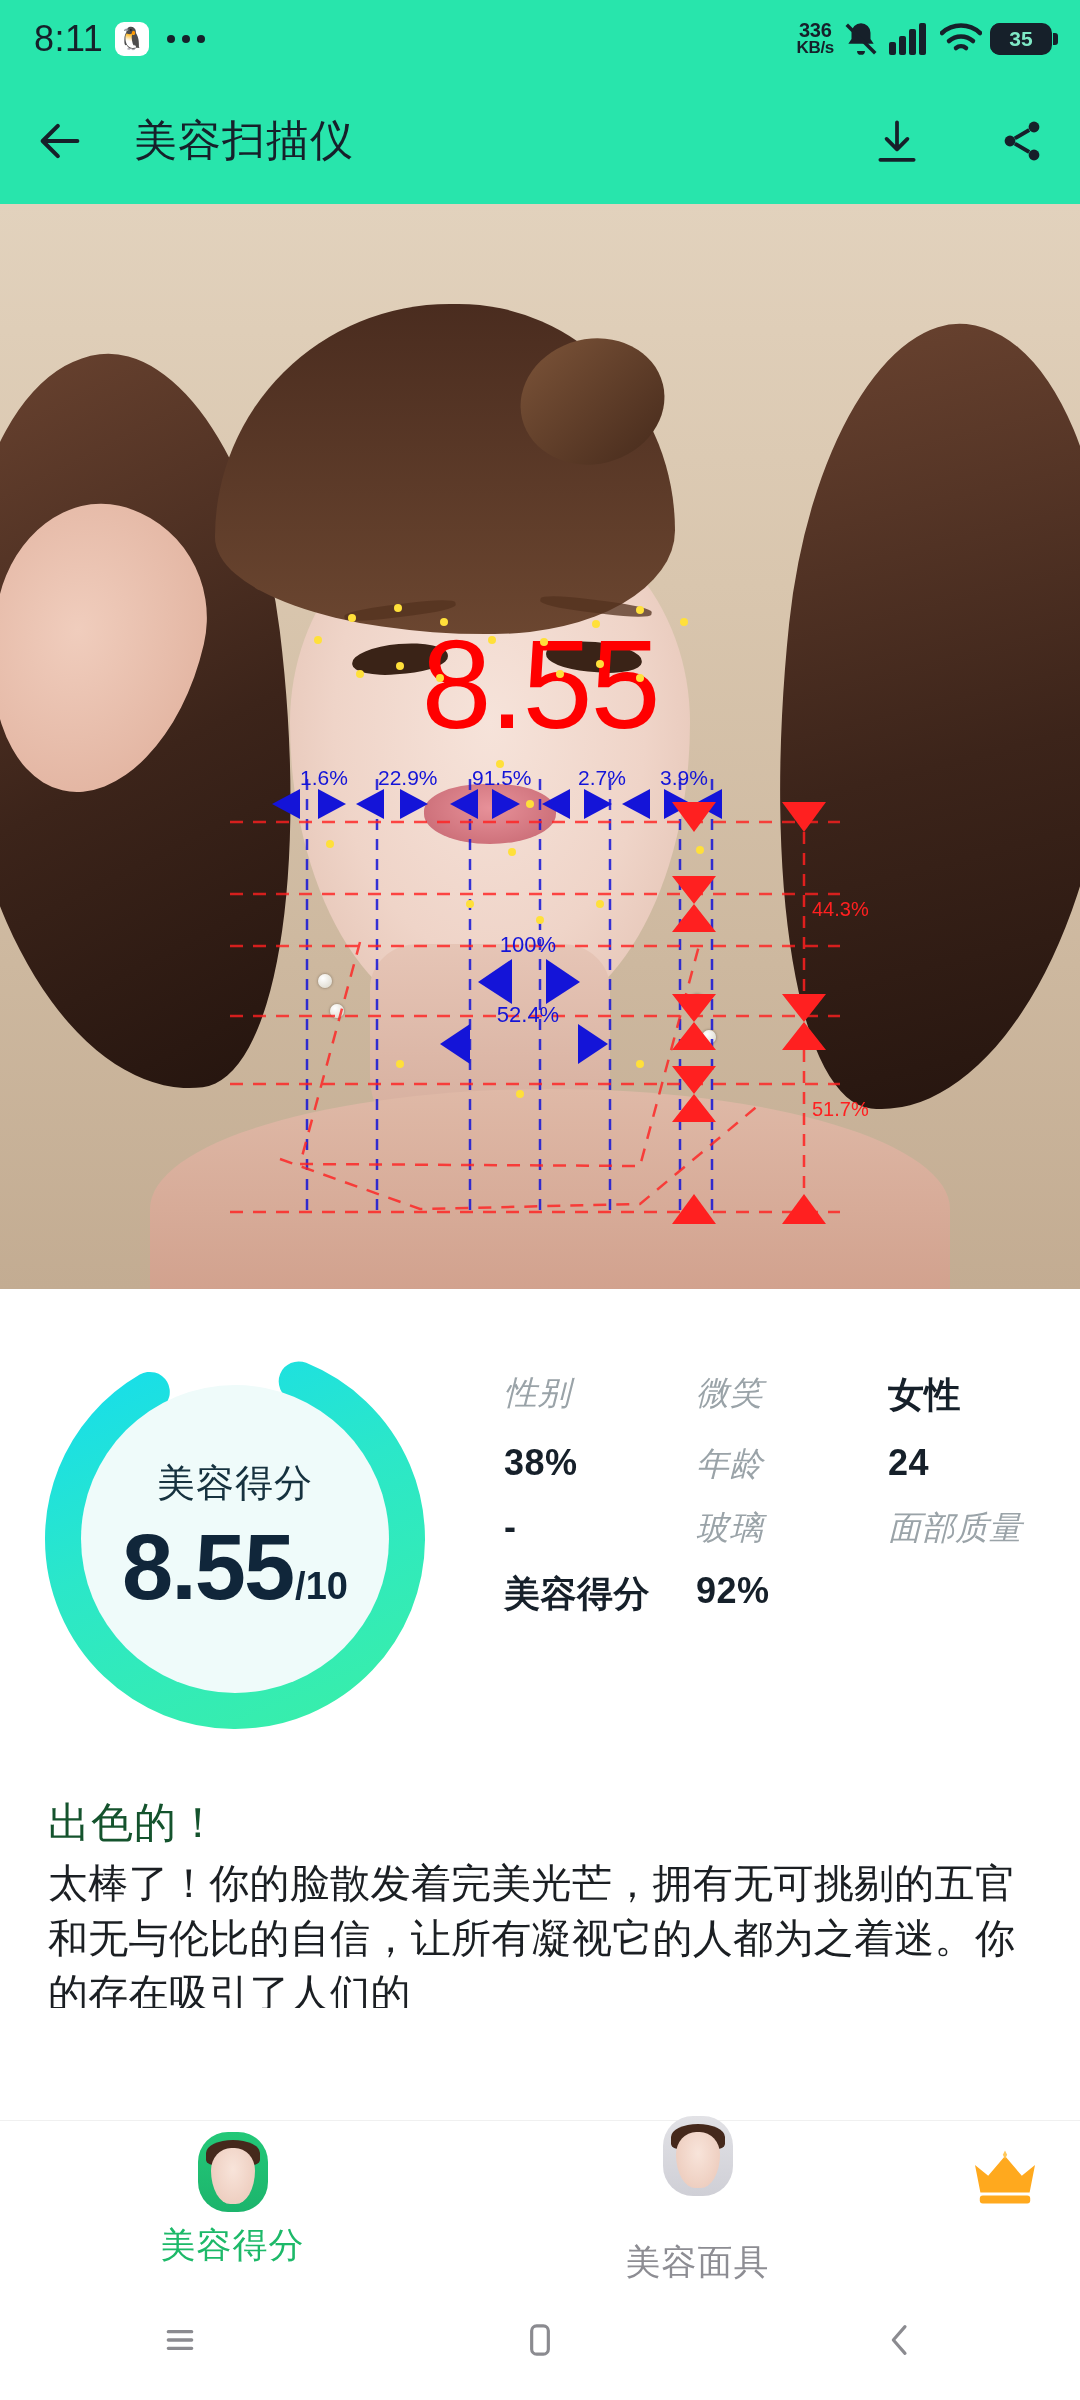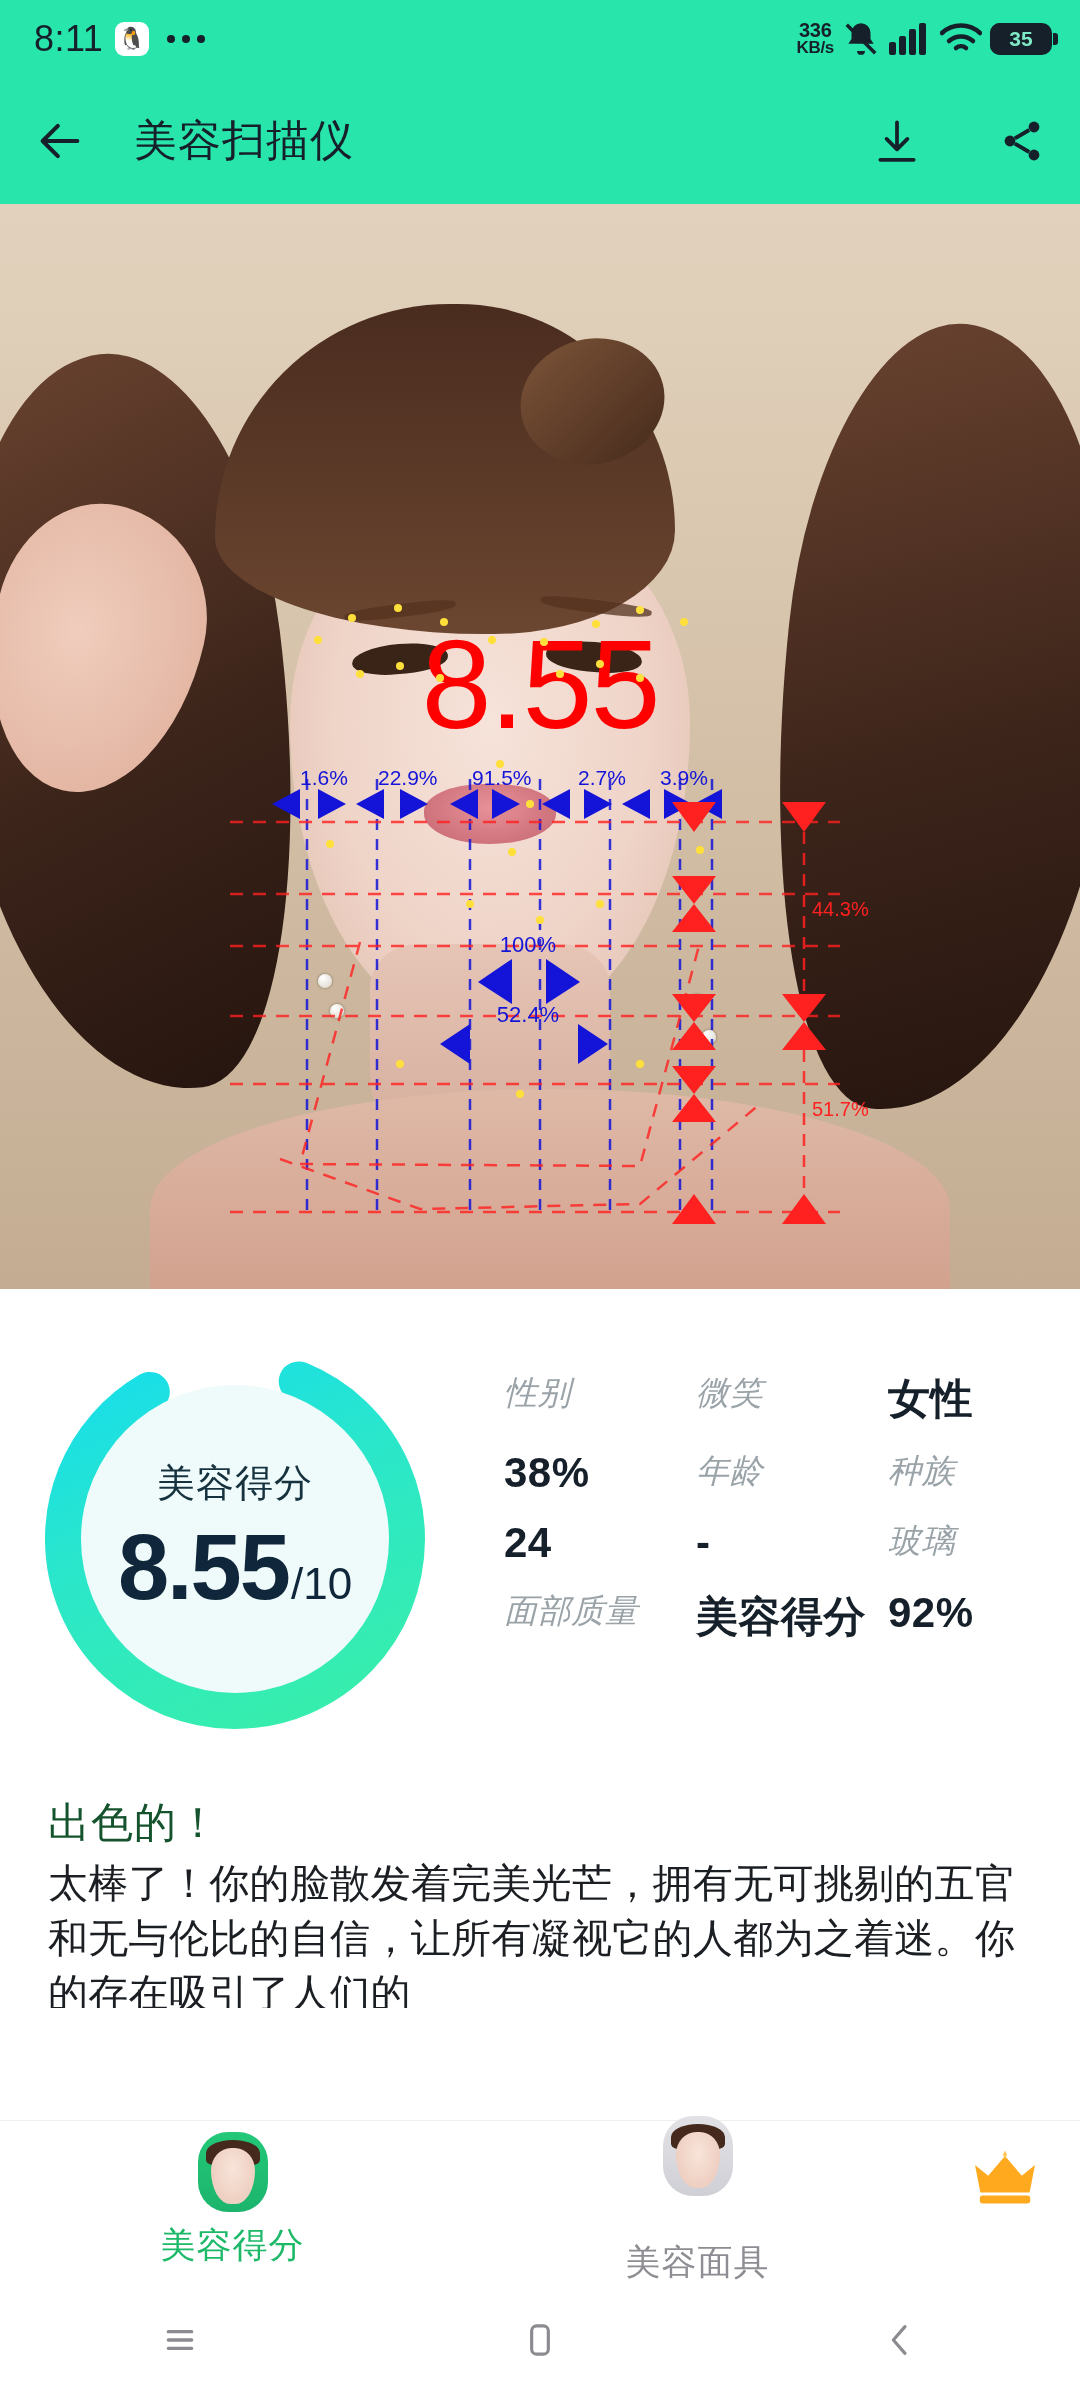--- a/index.html
+++ b/index.html
@@ -147,29 +147,29 @@
   .gauge{ position:relative; width:400px; height:400px; }
   .gauge svg{ position:absolute; inset:0; }
   .gauge .inner{
     position:absolute; left:46px; top:46px; width:308px; height:308px;
     border-radius:50%; background:#EFFBFA;
     display:flex; flex-direction:column; align-items:center; justify-content:center;
   }
   .g-label{ font-size:38px; color:#16323f; margin-bottom:6px; letter-spacing:1px;}
   .g-value{ display:flex; align-items:baseline; color:#10263a; }
   .g-value .big{ font-size:92px; font-weight:700; letter-spacing:-2px; }
-  .g-value .den{ font-size:44px; font-weight:400; margin-left:2px; }
+  .g-value .den{ font-size:38px; font-weight:700; margin-left:2px; }
 
   .stats{ flex:1; padding:42px 0 0 34px; }
   .stats-grid{ display:grid; grid-template-columns:1fr 1fr 1fr; row-gap:0; }
   .st-label{
     font-size:33px; color:#9aa3a8; font-style:italic; padding-bottom:4px; letter-spacing:.5px;
   }
   .st-value{
-    font-size:42px; color:#16202a; font-weight:700; padding-bottom:22px; letter-spacing:.5px;
+    font-size:36px; color:#16202a; font-weight:700; padding-bottom:22px; letter-spacing:.5px;
   }
 
   .verdict{ padding:56px 48px 0; }
   .verdict-title{ font-size:42px; color:#14532d; font-weight:400; letter-spacing:1px; }
   .verdict-body{
     margin-top:5px; font-size:40px; line-height:1.38; color:#1b1f23;
     max-height:152px; overflow:hidden; letter-spacing:.3px;
   }
 
   
@@ -433,21 +433,20 @@
         <div>
           <div class="st-label">性别</div>
         </div>
         <div>
           <div class="st-label">微笑</div>
         </div>
         <div class="st-value">女性</div>
         <div class="st-value">38%</div>
 
         <div class="st-label">年龄</div>
-        <div class="st-label">种族</div>
         <div class="st-value">24</div>
         <div class="st-value">-</div>
 
         <div class="st-label">玻璃</div>
         <div class="st-label">面部质量</div>
         <div class="st-value">美容得分</div>
         <div class="st-value">92%</div>
       </div>
     </div>
   </div>

